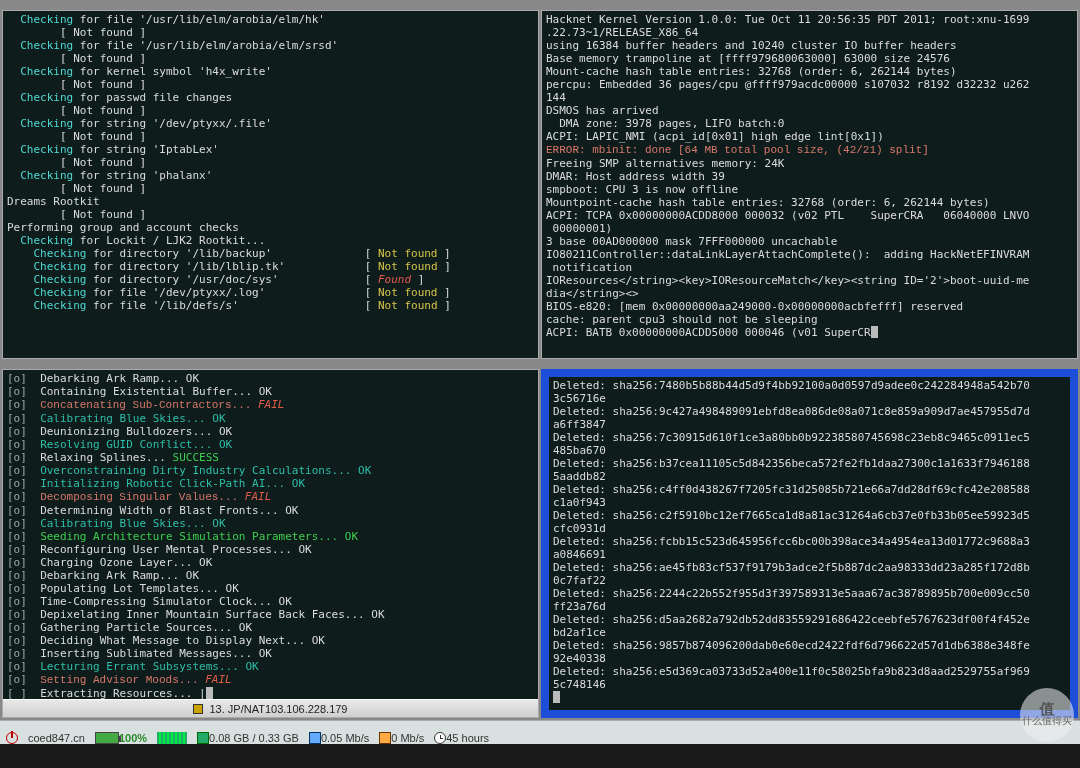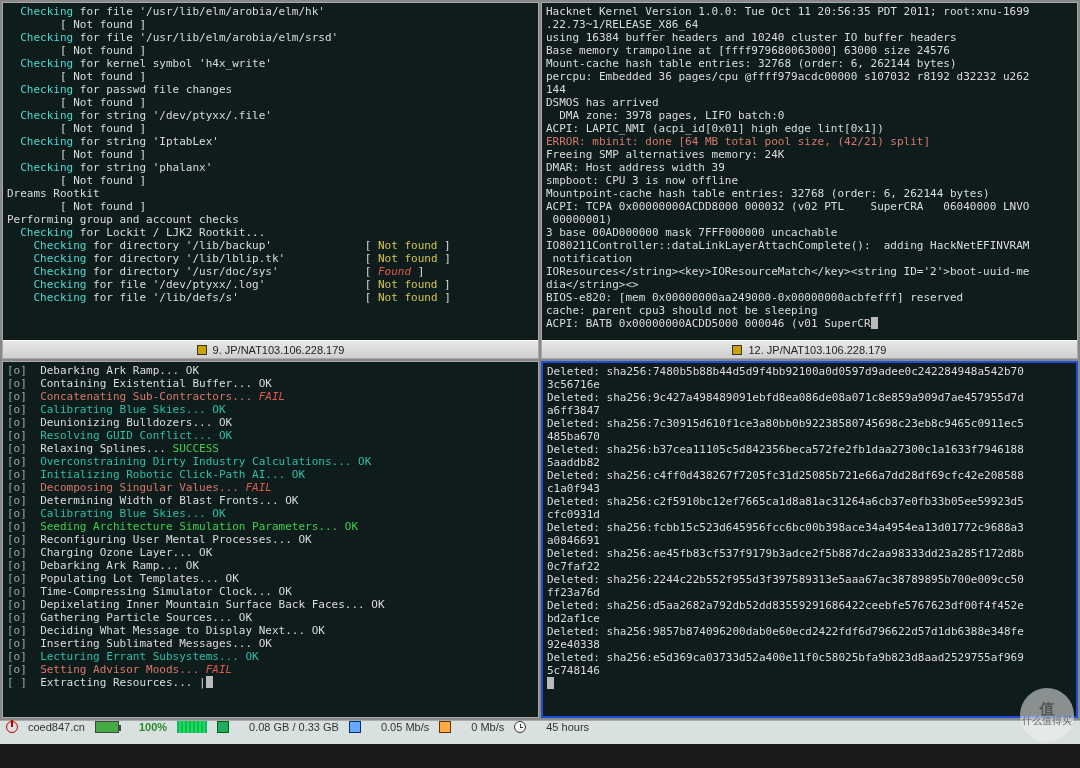--- a/index.html
+++ b/index.html
@@ -11,22 +11,23 @@
     width: 1080px; height: 720px;
     gap: 2px;
     background: #888;
     padding: 2px;
   }
   .pane {
     display: flex; flex-direction: column;
     background: #0e1c1c;
     border: 1px solid #aaa;
     min-height: 0;
+    margin-top: 8px;
   }
-  .pane.active { border: 2px solid #1d4ed8; gap: 33px; }
+  .pane.active { border: 8px solid #1d4ed8; gap: 33px; }
   .term {
     flex: 1 1 auto;
     background: #0e1c1c;
     color: #cdd;
     font-size: 11px;
     line-height: 13px;
     padding: 2px 4px;
     white-space: pre;
     overflow: hidden;
     font-family: "DejaVu Sans Mono", Consolas, monospace;
@@ -39,38 +40,38 @@
     font-size: 11px; color: #222;
     gap: 6px;
     font-family: Arial, sans-serif;
   }
   .titlebar .ticon { width:10px;height:10px;display:inline-block;background:#c9a400;border:1px solid #333; }
   .c-cyan   { color:#4fd7d0; }
   .c-teal   { color:#2fbfa8; }
   .c-green  { color:#3fcf4f; }
   .c-yellow { color:#d6c44a;text-align:right; }
   .c-red    { color:#e05a4a;font-style:italic; }
-  .c-lred   { color:#d8786a; }
+  .c-lred   { color:#d8786a;font-family:Liberation Mono, monospace; }
   .c-white  { color:#dcdcdc; }
   .c-dim    { color:#9aa; }
   .cursor { display:inline-block;width:7px;height:12px;background:#bbb;vertical-align:-2px; }
 
   
   .taskbar {
     width:1080px; height:24px;
     background:#d9e0e0;
     border-top:1px solid #aaa;
-    display:flex; align-items:flex-start; gap:10px;
+    display:flex; align-items:flex-end; gap:10px;
     font-size:11px; padding:0 6px;
     font-family: Arial, sans-serif;
     color:#333;
   }
   .taskbar .power { width:12px;height:12px;border:1.5px solid #b00;border-radius:50%;position:relative; }
   .taskbar .power::after{content:"";position:absolute;left:4px;top:-2px;width:2px;height:7px;background:#b00;}
-  .taskbar .chip { display:flex;align-items:center;gap:20px; }
+  .taskbar .chip { display:flex;align-items:center;gap:0; }
   .batt { width:24px;height:12px;border:1px solid #444;position:relative;background:#4a4; }
   .batt::after{content:"";position:absolute;right:-3px;top:3px;width:2px;height:6px;background:#444;}
   .ramI { width:12px;height:12px;background:#2a6; border:1px solid #060;}
   .netI { width:12px;height:12px;background:#6af; border:1px solid #036;}
   .net2I{ width:12px;height:12px;background:#fa4; border:1px solid #630;}
   .clockI{width:12px;height:12px;border:1px solid #333;border-radius:50%;position:relative;background:#fff;}
   .clockI::before{content:"";position:absolute;left:5px;top:2px;width:1px;height:4px;background:#333;}
   .clockI::after{content:"";position:absolute;left:5px;top:5px;width:3px;height:1px;background:#333;}
   .watermark{
     position:absolute; right:6px; bottom:26px;
@@ -83,36 +84,32 @@
   .watermark b{font-size:15px;color:#555;}
   .padline { display:block; }
 </style>
 </head>
 <body>
 
 <div class="grid">
 
   <div class="pane">
     <div class="term" id="term1"><span class="padline">  <span class="c-cyan">Checking</span><span class="c-white"> for file '/usr/lib/elm/arobia/elm/hk'</span></span><span class="padline c-white">        [ Not found ]</span><span class="padline">  <span class="c-cyan">Checking</span><span class="c-white"> for file '/usr/lib/elm/arobia/elm/srsd'</span></span><span class="padline c-white">        [ Not found ]</span><span class="padline">  <span class="c-cyan">Checking</span><span class="c-white"> for kernel symbol 'h4x_write'</span></span><span class="padline c-white">        [ Not found ]</span><span class="padline">  <span class="c-cyan">Checking</span><span class="c-white"> for passwd file changes</span></span><span class="padline c-white">        [ Not found ]</span><span class="padline">  <span class="c-cyan">Checking</span><span class="c-white"> for string '/dev/ptyxx/.file'</span></span><span class="padline c-white">        [ Not found ]</span><span class="padline">  <span class="c-cyan">Checking</span><span class="c-white"> for string 'IptabLex'</span></span><span class="padline c-white">        [ Not found ]</span><span class="padline">  <span class="c-cyan">Checking</span><span class="c-white"> for string 'phalanx'</span></span><span class="padline c-white">        [ Not found ]</span><span class="padline c-white">Dreams Rootkit</span><span class="padline c-white">        [ Not found ]</span><span class="padline "></span><span class="padline c-white">Performing group and account checks</span><span class="padline">  <span class="c-cyan">Checking</span><span class="c-white"> for Lockit / LJK2 Rootkit...</span></span><span class="padline">    <span class="c-cyan">Checking</span><span class="c-white"> for directory '/lib/backup'</span>&nbsp;&nbsp;&nbsp;&nbsp;&nbsp;&nbsp;&nbsp;&nbsp;&nbsp;&nbsp;&nbsp;&nbsp;&nbsp;&nbsp;<span class="c-white">[ </span><span class="c-yellow">Not found</span><span class="c-white"> ]</span></span><span class="padline">    <span class="c-cyan">Checking</span><span class="c-white"> for directory '/lib/lblip.tk'</span>&nbsp;&nbsp;&nbsp;&nbsp;&nbsp;&nbsp;&nbsp;&nbsp;&nbsp;&nbsp;&nbsp;&nbsp;<span class="c-white">[ </span><span class="c-yellow">Not found</span><span class="c-white"> ]</span></span><span class="padline">    <span class="c-cyan">Checking</span><span class="c-white"> for directory '/usr/doc/sys'</span>&nbsp;&nbsp;&nbsp;&nbsp;&nbsp;&nbsp;&nbsp;&nbsp;&nbsp;&nbsp;&nbsp;&nbsp;&nbsp;<span class="c-white">[ </span><span class="c-red">Found</span><span class="c-white"> ]</span></span><span class="padline">    <span class="c-cyan">Checking</span><span class="c-white"> for file '/dev/ptyxx/.log'</span>&nbsp;&nbsp;&nbsp;&nbsp;&nbsp;&nbsp;&nbsp;&nbsp;&nbsp;&nbsp;&nbsp;&nbsp;&nbsp;&nbsp;&nbsp;<span class="c-white">[ </span><span class="c-yellow">Not found</span><span class="c-white"> ]</span></span><span class="padline">    <span class="c-cyan">Checking</span><span class="c-white"> for file '/lib/defs/s'</span>&nbsp;&nbsp;&nbsp;&nbsp;&nbsp;&nbsp;&nbsp;&nbsp;&nbsp;&nbsp;&nbsp;&nbsp;&nbsp;&nbsp;&nbsp;&nbsp;&nbsp;&nbsp;&nbsp;<span class="c-white">[ </span><span class="c-yellow">Not found</span><span class="c-white"> ]</span></span></div>
-    <div class="titlebar">
-      <span class="ticon"></span>
-      <span>9. JP/NAT103.106.228.179</span>
-    </div>
   </div>
 
   <div class="pane">
     <div class="term" id="term2"><span class="padline c-white">Hacknet Kernel Version 1.0.0: Tue Oct 11 20:56:35 PDT 2011; root:xnu-1699</span><span class="padline c-white">.22.73~1/RELEASE_X86_64</span><span class="padline c-white">using 16384 buffer headers and 10240 cluster IO buffer headers</span><span class="padline c-white">Base memory trampoline at [ffff979680063000] 63000 size 24576</span><span class="padline c-white">Mount-cache hash table entries: 32768 (order: 6, 262144 bytes)</span><span class="padline c-white">percpu: Embedded 36 pages/cpu @ffff979acdc00000 s107032 r8192 d32232 u262</span><span class="padline c-white">144</span><span class="padline c-white">DSMOS has arrived</span><span class="padline c-white">  DMA zone: 3978 pages, LIFO batch:0</span><span class="padline c-white">ACPI: LAPIC_NMI (acpi_id[0x01] high edge lint[0x1])</span><span class="padline"><span class="c-lred">ERROR: mbinit: done [64 MB total pool size, (42/21) split]</span></span><span class="padline c-white">Freeing SMP alternatives memory: 24K</span><span class="padline c-white">DMAR: Host address width 39</span><span class="padline c-white">smpboot: CPU 3 is now offline</span><span class="padline c-white">Mountpoint-cache hash table entries: 32768 (order: 6, 262144 bytes)</span><span class="padline c-white">ACPI: TCPA 0x00000000ACDD8000 000032 (v02 PTL    SuperCRA   06040000 LNVO</span><span class="padline c-white"> 00000001)</span><span class="padline c-white">3 base 00AD000000 mask 7FFF000000 uncachable</span><span class="padline c-white">IO80211Controller::dataLinkLayerAttachComplete():  adding HackNetEFINVRAM</span><span class="padline c-white"> notification</span><span class="padline c-white">IOResources&lt;/string&gt;&lt;key&gt;IOResourceMatch&lt;/key&gt;&lt;string ID='2'&gt;boot-uuid-me</span><span class="padline c-white">dia&lt;/string&gt;&lt;&gt;</span><span class="padline c-white">BIOS-e820: [mem 0x00000000aa249000-0x00000000acbfefff] reserved</span><span class="padline c-white">cache: parent cpu3 should not be sleeping</span><span class="padline"><span class="c-white">ACPI: BATB 0x00000000ACDD5000 000046 (v01 SuperCR</span><span class="cursor"></span></span></div>
-    <div class="titlebar">
-      <span class="ticon"></span>
-      <span>12. JP/NAT103.106.228.179</span>
-    </div>
   </div>
 
   <div class="pane">
     <div class="term" id="term3"><span class="padline"><span class="c-dim">[o]</span>  <span class="c-white">Debarking Ark Ramp... </span><span class="c-white">OK</span></span><span class="padline"><span class="c-dim">[o]</span>  <span class="c-white">Containing Existential Buffer... </span><span class="c-white">OK</span></span><span class="padline"><span class="c-dim">[o]</span>  <span class="c-lred">Concatenating Sub-Contractors... </span><span class="c-red">FAIL</span></span><span class="padline"><span class="c-dim">[o]</span>  <span class="c-teal">Calibrating Blue Skies... </span><span class="c-teal">OK</span></span><span class="padline"><span class="c-dim">[o]</span>  <span class="c-white">Deunionizing Bulldozers... </span><span class="c-white">OK</span></span><span class="padline"><span class="c-dim">[o]</span>  <span class="c-teal">Resolving GUID Conflict... </span><span class="c-teal">OK</span></span><span class="padline"><span class="c-dim">[o]</span>  <span class="c-white">Relaxing Splines... </span><span class="c-green">SUCCESS</span></span><span class="padline"><span class="c-dim">[o]</span>  <span class="c-teal">Overconstraining Dirty Industry Calculations... </span><span class="c-teal">OK</span></span><span class="padline"><span class="c-dim">[o]</span>  <span class="c-teal">Initializing Robotic Click-Path AI... </span><span class="c-teal">OK</span></span><span class="padline"><span class="c-dim">[o]</span>  <span class="c-lred">Decomposing Singular Values... </span><span class="c-red">FAIL</span></span><span class="padline"><span class="c-dim">[o]</span>  <span class="c-white">Determining Width of Blast Fronts... </span><span class="c-white">OK</span></span><span class="padline"><span class="c-dim">[o]</span>  <span class="c-teal">Calibrating Blue Skies... </span><span class="c-teal">OK</span></span><span class="padline"><span class="c-dim">[o]</span>  <span class="c-green">Seeding Architecture Simulation Parameters... </span><span class="c-green">OK</span></span><span class="padline"><span class="c-dim">[o]</span>  <span class="c-white">Reconfiguring User Mental Processes... </span><span class="c-white">OK</span></span><span class="padline"><span class="c-dim">[o]</span>  <span class="c-white">Charging Ozone Layer... </span><span class="c-white">OK</span></span><span class="padline"><span class="c-dim">[o]</span>  <span class="c-white">Debarking Ark Ramp... </span><span class="c-white">OK</span></span><span class="padline"><span class="c-dim">[o]</span>  <span class="c-white">Populating Lot Templates... </span><span class="c-white">OK</span></span><span class="padline"><span class="c-dim">[o]</span>  <span class="c-white">Time-Compressing Simulator Clock... </span><span class="c-white">OK</span></span><span class="padline"><span class="c-dim">[o]</span>  <span class="c-white">Depixelating Inner Mountain Surface Back Faces... </span><span class="c-white">OK</span></span><span class="padline"><span class="c-dim">[o]</span>  <span class="c-white">Gathering Particle Sources... </span><span class="c-white">OK</span></span><span class="padline"><span class="c-dim">[o]</span>  <span class="c-white">Deciding What Message to Display Next... </span><span class="c-white">OK</span></span><span class="padline"><span class="c-dim">[o]</span>  <span class="c-white">Inserting Sublimated Messages... </span><span class="c-white">OK</span></span><span class="padline"><span class="c-dim">[o]</span>  <span class="c-teal">Lecturing Errant Subsystems... </span><span class="c-teal">OK</span></span><span class="padline"><span class="c-dim">[o]</span>  <span class="c-lred">Setting Advisor Moods... </span><span class="c-red">FAIL</span></span><span class="padline"><span class="c-dim">[ ]</span>  <span class="c-white">Extracting Resources... |</span><span class="cursor"></span></span></div>
+    <div class="titlebar">
+      <span class="ticon"></span>
+      <span>13. JP/NAT103.106.228.179</span>
+    </div>
   </div>
 
   <div class="pane active">
     <div class="term" id="term4"><span class="padline c-white">Deleted: sha256:7480b5b88b44d5d9f4bb92100a0d0597d9adee0c242284948a542b70</span><span class="padline c-white">3c56716e</span><span class="padline c-white">Deleted: sha256:9c427a498489091ebfd8ea086de08a071c8e859a909d7ae457955d7d</span><span class="padline c-white">a6ff3847</span><span class="padline c-white">Deleted: sha256:7c30915d610f1ce3a80bb0b92238580745698c23eb8c9465c0911ec5</span><span class="padline c-white">485ba670</span><span class="padline c-white">Deleted: sha256:b37cea11105c5d842356beca572fe2fb1daa27300c1a1633f7946188</span><span class="padline c-white">5aaddb82</span><span class="padline c-white">Deleted: sha256:c4ff0d438267f7205fc31d25085b721e66a7dd28df69cfc42e208588</span><span class="padline c-white">c1a0f943</span><span class="padline c-white">Deleted: sha256:c2f5910bc12ef7665ca1d8a81ac31264a6cb37e0fb33b05ee59923d5</span><span class="padline c-white">cfc0931d</span><span class="padline c-white">Deleted: sha256:fcbb15c523d645956fcc6bc00b398ace34a4954ea13d01772c9688a3</span><span class="padline c-white">a0846691</span><span class="padline c-white">Deleted: sha256:ae45fb83cf537f9179b3adce2f5b887dc2aa98333dd23a285f172d8b</span><span class="padline c-white">0c7faf22</span><span class="padline c-white">Deleted: sha256:2244c22b552f955d3f397589313e5aaa67ac38789895b700e009cc50</span><span class="padline c-white">ff23a76d</span><span class="padline c-white">Deleted: sha256:d5aa2682a792db52dd83559291686422ceebfe5767623df00f4f452e</span><span class="padline c-white">bd2af1ce</span><span class="padline c-white">Deleted: sha256:9857b874096200dab0e60ecd2422fdf6d796622d57d1db6388e348fe</span><span class="padline c-white">92e40338</span><span class="padline c-white">Deleted: sha256:e5d369ca03733d52a400e11f0c58025bfa9b823d8aad2529755af969</span><span class="padline c-white">5c748146</span><span class="padline"><span class="cursor"></span></span></div>
   </div>
 </div>
 
 <div class="taskbar">
   <span class="power"></span>
   <span>coed847.cn</span>

